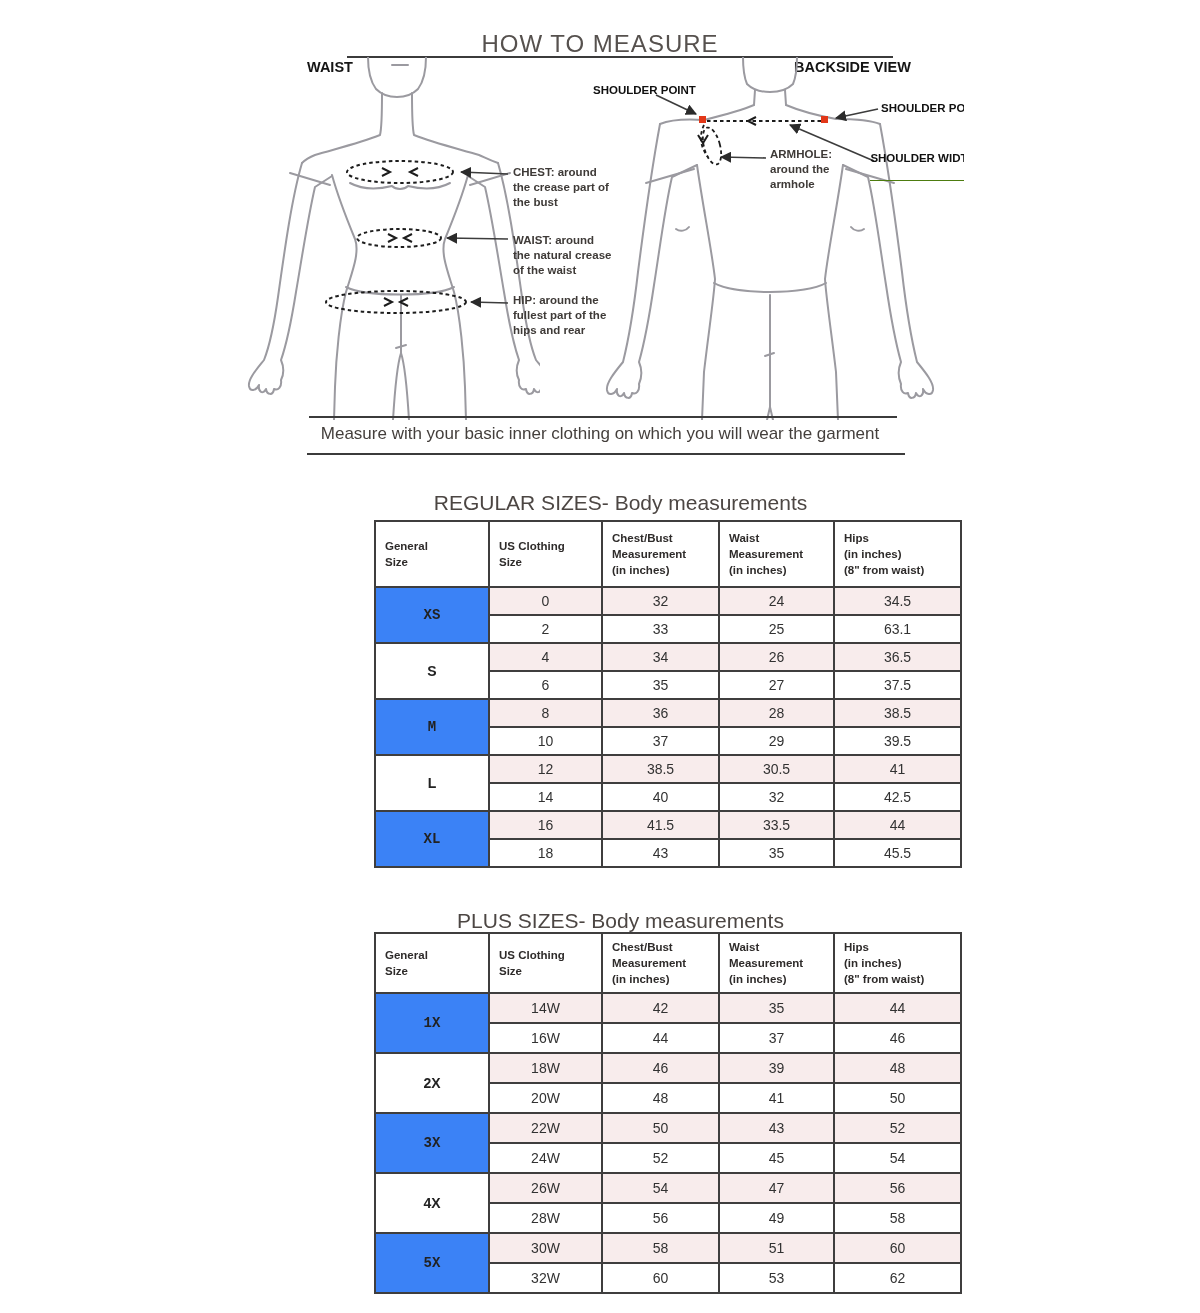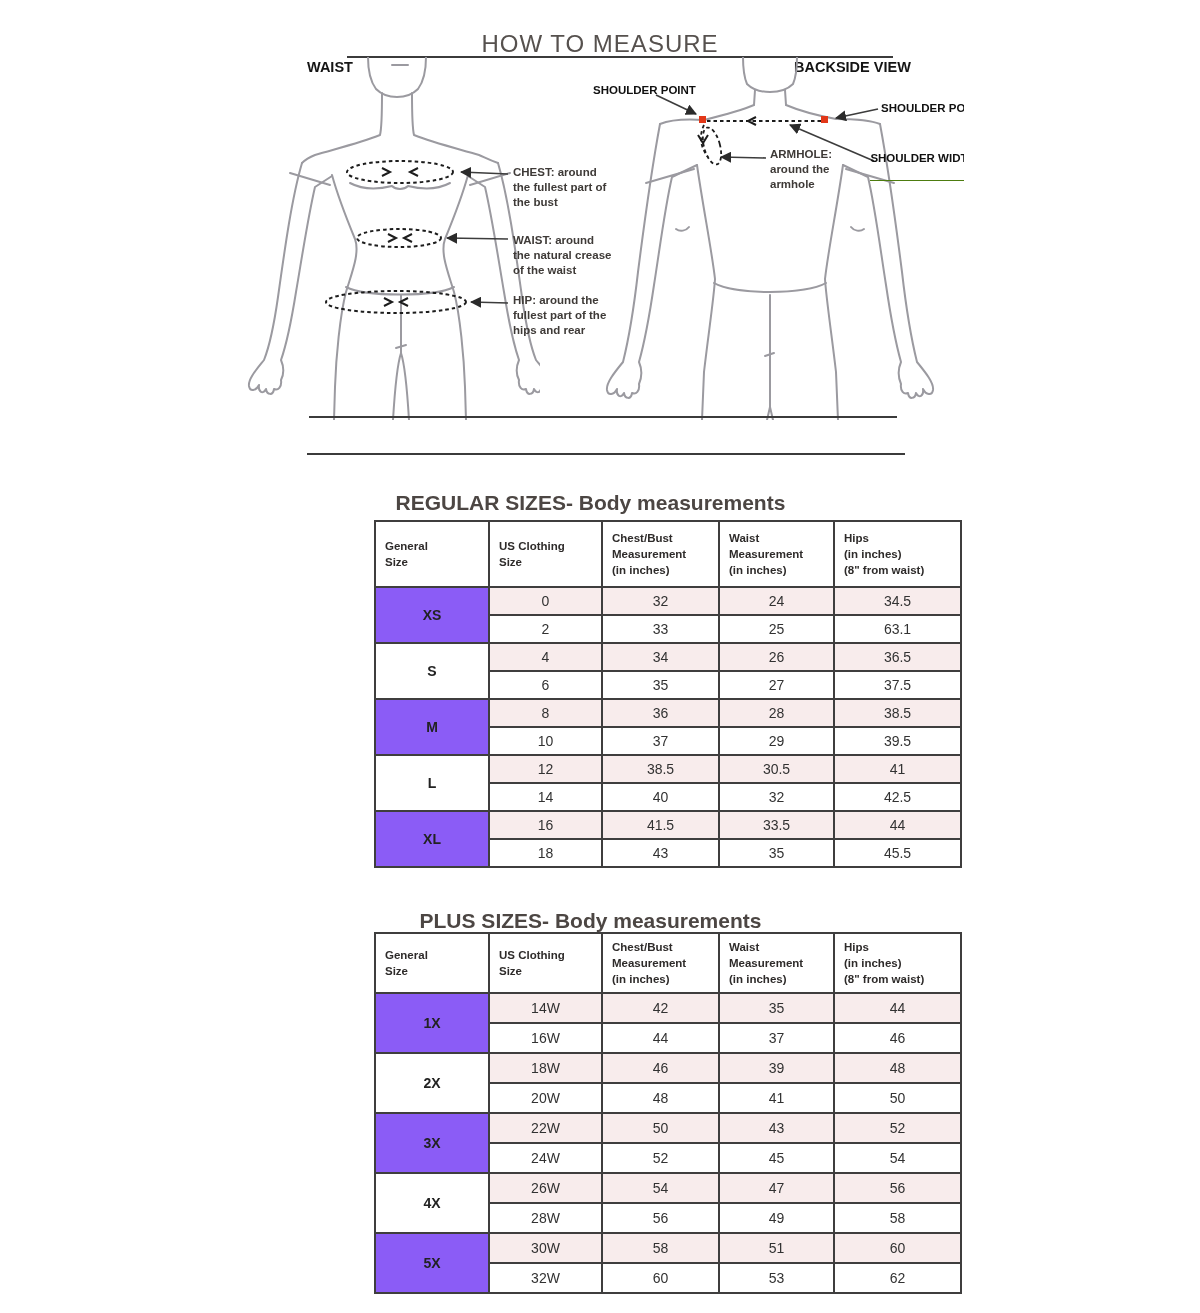--- a/index.html
+++ b/index.html
@@ -11,39 +11,39 @@
   .view-label{position:absolute;font-size:14.5px;font-weight:700;color:#141414;}
   .diag-label{position:absolute;font-size:11.5px;font-weight:700;color:#3e3a37;
               line-height:1.3;white-space:pre-line;}
   .sp-label{position:absolute;font-size:11.5px;font-weight:700;color:#101010;white-space:nowrap;}
   .sw-block{position:absolute;width:150px;text-align:center;}
   .sw-title{display:inline-block;font-size:11.5px;font-weight:700;color:#101010;
             border-bottom:1px solid #4d7c0f;padding-bottom:16px;}
   .sw-desc{font-size:11px;font-weight:700;color:#101010;line-height:1.35;
            white-space:pre-line;margin-top:2px;}
   .note{position:absolute;left:0;width:1200px;text-align:center;font-size:17px;color:#443f3c;}
-  .section-title{position:absolute;left:335px;width:511px;text-align:center;
-                 font-size:21px;font-weight:700;color:#4c4643;}
+  .section-title{position:absolute;left:365px;width:511px;text-align:center;
+                 font-size:21px;font-weight:400;color:#4c4643;}
   figure,svg{margin:0;padding:0;}
   .fig{position:absolute;}
 
   .size-table{position:absolute;border-collapse:collapse;table-layout:fixed;
               width:511px;background:#fff;margin-left:27px;}
   .size-table th,.size-table td{border:2px solid #3f3e3e;}
   .size-table th{background:#fff;font-size:11.5px;font-weight:600;color:#2e2b2a;
                  text-align:left;vertical-align:middle;padding:4px 4px 4px 9px;
                  white-space:pre-line;line-height:1.4;}
   .size-table th:nth-child(1){width:99px;}
   .size-table th:nth-child(2){width:98px;}
   .size-table th:nth-child(3){width:102px;}
   .size-table th:nth-child(4){width:100px;}
   .size-table th:nth-child(5){width:112px;}
   .size-table td{font-size:14px;color:#323232;text-align:center;vertical-align:middle;padding:0;}
   .size-table td.size-cell{font-weight:700;color:#222;background:#fff;}
-  .size-table td.size-cell.tint{background:#8b5cf6;}
+  .size-table td.size-cell.tint{background:#3b82f6;font-family:Liberation Mono, monospace;}
   .size-table tr.shade td.data{background:#f8ecec;}
   .size-table tr.inner td{border-top:1px solid #585858;}
   #regular-table thead tr{height:66px;}
   #regular-table tbody tr{height:28px;}
   #plus-table thead tr{height:60px;}
   #plus-table tbody tr{height:30px;}
 </style>
 </head>
 <body>
 
@@ -138,38 +138,39 @@
     <rect x="221" y="59" width="7" height="7" fill="#e23718"></rect>
     <g stroke="#3c3c3c" stroke-width="1.6" fill="none">
       <path d="M56,38 L96,57" marker-end="url(#ba)"></path>
       <path d="M278,52 L236,61" marker-end="url(#ba)"></path>
       <path d="M274,104 L190,68" marker-end="url(#ba)"></path>
       <path d="M166,101 L121,100" marker-end="url(#ba)"></path>
     </g>
   </svg>
 
   <div class="diag-label" style="left:513px;top:165px;">CHEST: around
-the fullest part of
+the crease part of
 the bust</div>
   <div class="diag-label" style="left:513px;top:233px;">WAIST: around
 the natural crease
 of the waist</div>
   <div class="diag-label" style="left:513px;top:293px;">HIP: around the
 fullest part of the
 hips and rear</div>
   <div class="diag-label" style="left:770px;top:147px;">ARMHOLE:
 around the
 armhole</div>
   <div class="sp-label" style="left:593px;top:84px;">SHOULDER POINT</div>
   <div class="sp-label" style="left:881px;top:102px;">SHOULDER POINT</div>
   <div class="sw-block" style="left:850px;top:148px;">
     <span class="sw-title">SHOULDER WIDTH:</span>
   </div>
 
   <div class="hr" style="left:309px;top:416px;width:588px;"></div>
+  <div class="note" style="top:424px;">Measure with your basic inner clothing on which you will wear the garment</div>
   <div class="hr" style="left:307px;top:453px;width:598px;"></div>
 
   <div class="section-title" style="top:491px;">REGULAR SIZES- Body measurements</div>
   <table id="regular-table" class="size-table" style="left:347px;top:520px;">
       <thead>
         <tr>
           <th>General
 Size</th>
           <th>US Clothing
 Size</th>

